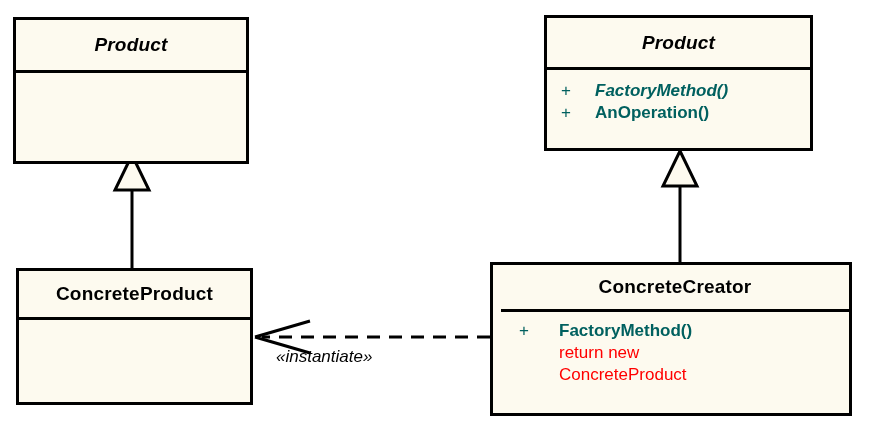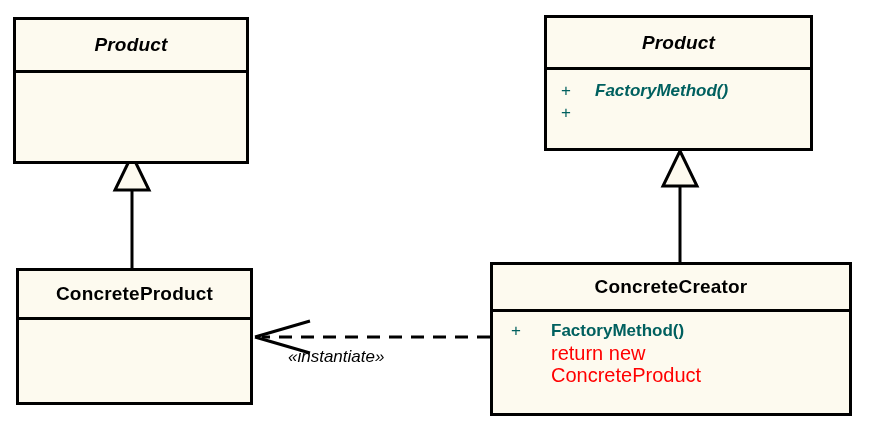--- a/index.html
+++ b/index.html
@@ -74,21 +74,21 @@
   }
   .member-name {
     color: #00605f;
     font-weight: bold;
   }
   .member-name.abstract {
     font-style: italic;
   }
   .note-line {
     color: #ff0000;
-    font-size: 20px;
+    font-size: 17px;
     line-height: 22px;
     white-space: nowrap;
     font-family: "Liberation Sans", sans-serif;
   }
 
   
   #connectors {
     position: absolute;
     left: 0;
     top: 0;
@@ -110,21 +110,21 @@
   
   #product-class      { left: 13px;  top: 17px;  width: 236px; height: 147px; }
   #product-class .class-name-compartment { height: 53px; }
 
   #creator-class      { left: 544px; top: 15px;  width: 269px; height: 136px; }
   #creator-class .class-name-compartment { height: 52px; }
 
   #concrete-product-class { left: 16px;  top: 268px; width: 237px; height: 137px; }
   #concrete-product-class .class-name-compartment { height: 49px; }
 
-  #concrete-creator-class { left: 490px; top: 262px; width: 362px; height: 154px; }
+  #concrete-creator-class { left: 490px; top: 262px; width: 362px; height: 154px; padding-left: 8px; }
   #concrete-creator-class .class-name-compartment { height: 47px; }
 
   .creator-members {
     position: absolute;
     left: 14px;
     top: 10px;
   }
   .concrete-creator-members {
     position: absolute;
     left: 18px;
@@ -168,20 +168,21 @@
       <span class="class-title abstract">Product</span>
     </div>
     <div class="class-body-compartment">
       <div class="creator-members">
         <div class="member-row">
           <span class="member-visibility">+</span>
           <span class="member-name abstract">FactoryMethod()</span>
         </div>
         <div class="member-row">
           <span class="member-visibility">+</span>
+          <span class="member-name">AnOperation()</span>
         </div>
       </div>
     </div>
   </div>
 
   <div class="uml-class" id="concrete-product-class">
     <div class="class-name-compartment">
       <span class="class-title">ConcreteProduct</span>
     </div>
     <div class="class-body-compartment"></div>
@@ -196,15 +197,15 @@
         <div class="member-row">
           <span class="member-visibility">+</span>
           <span class="member-name">FactoryMethod()</span>
         </div>
         <div class="note-line note-indent">return new</div>
         <div class="note-line note-indent">ConcreteProduct</div>
       </div>
     </div>
   </div>
 
-  <div class="stereotype-label" style="left:288px; top:347px;text-align:right;">«instantiate»</div>
+  <div class="stereotype-label" style="left:276px; top:347px;text-align:right;">«instantiate»</div>
 
 </div>
 
 </body></html>

